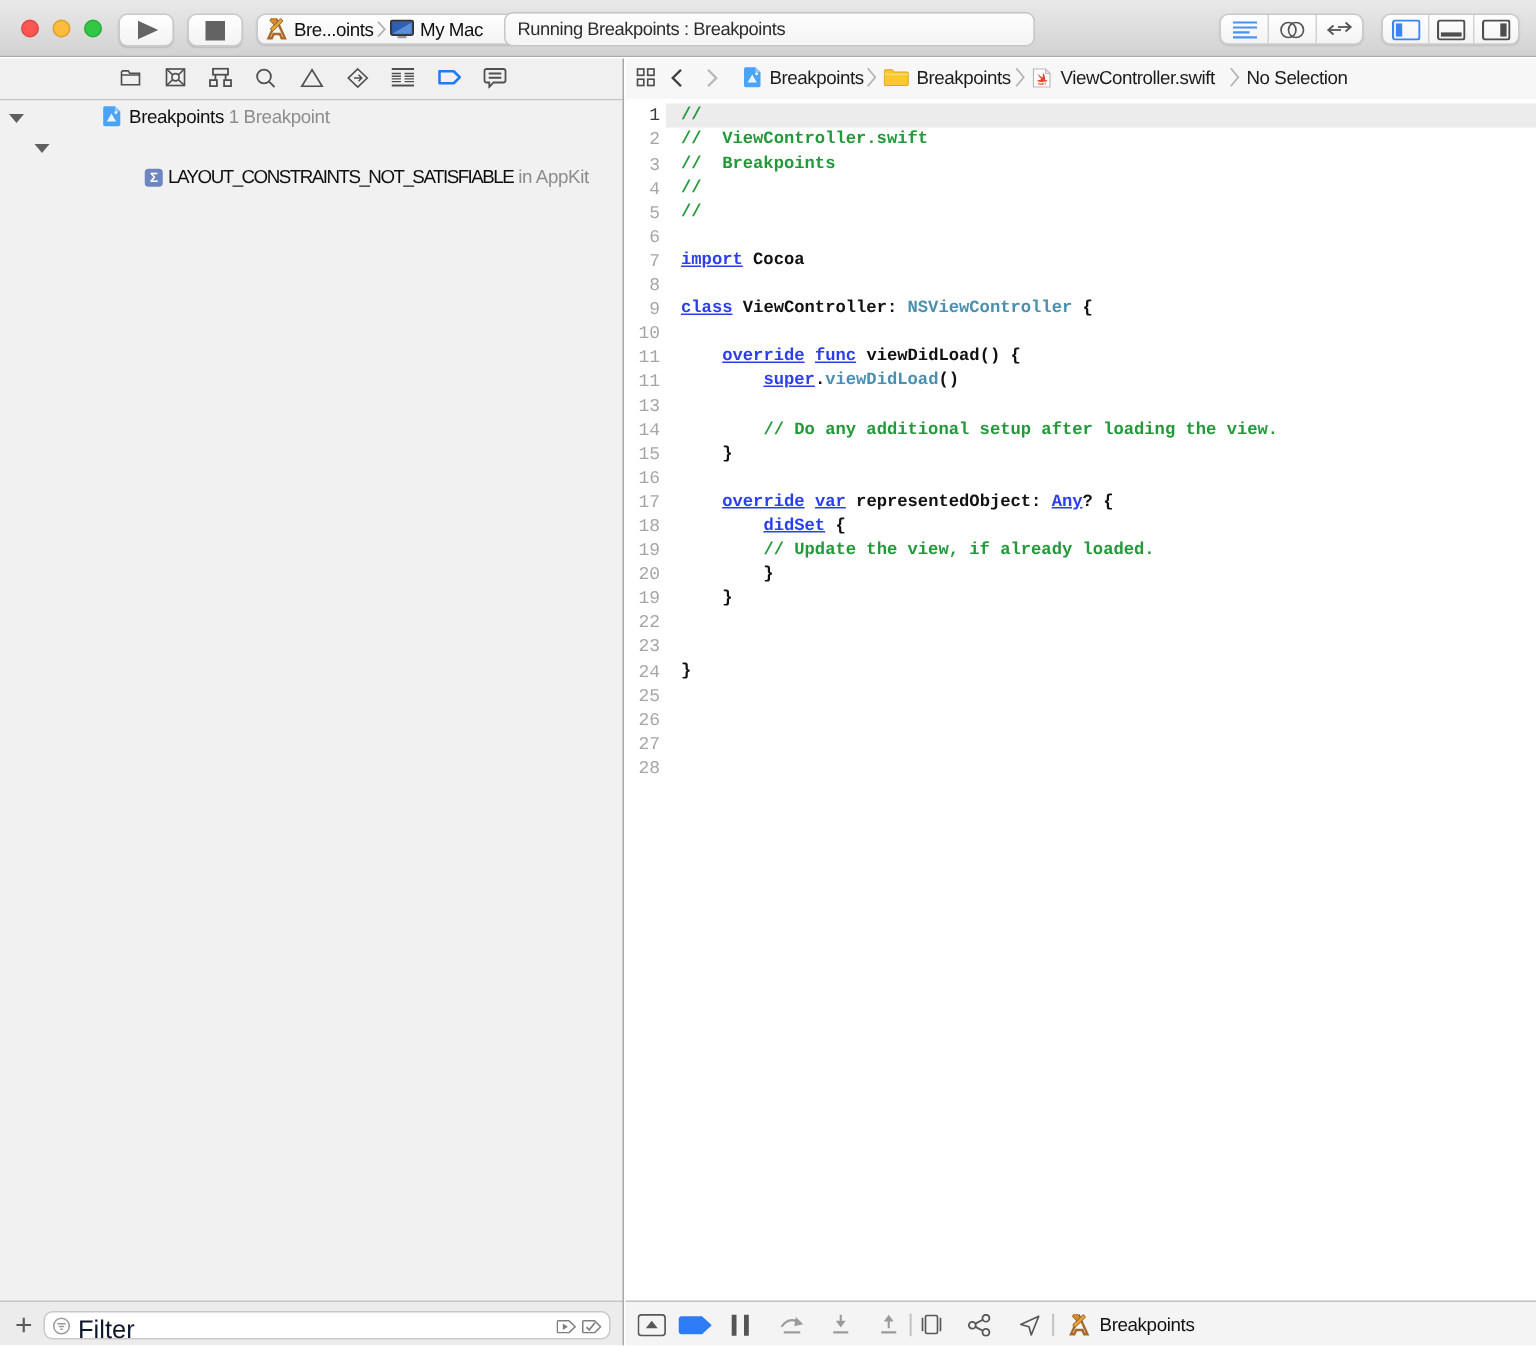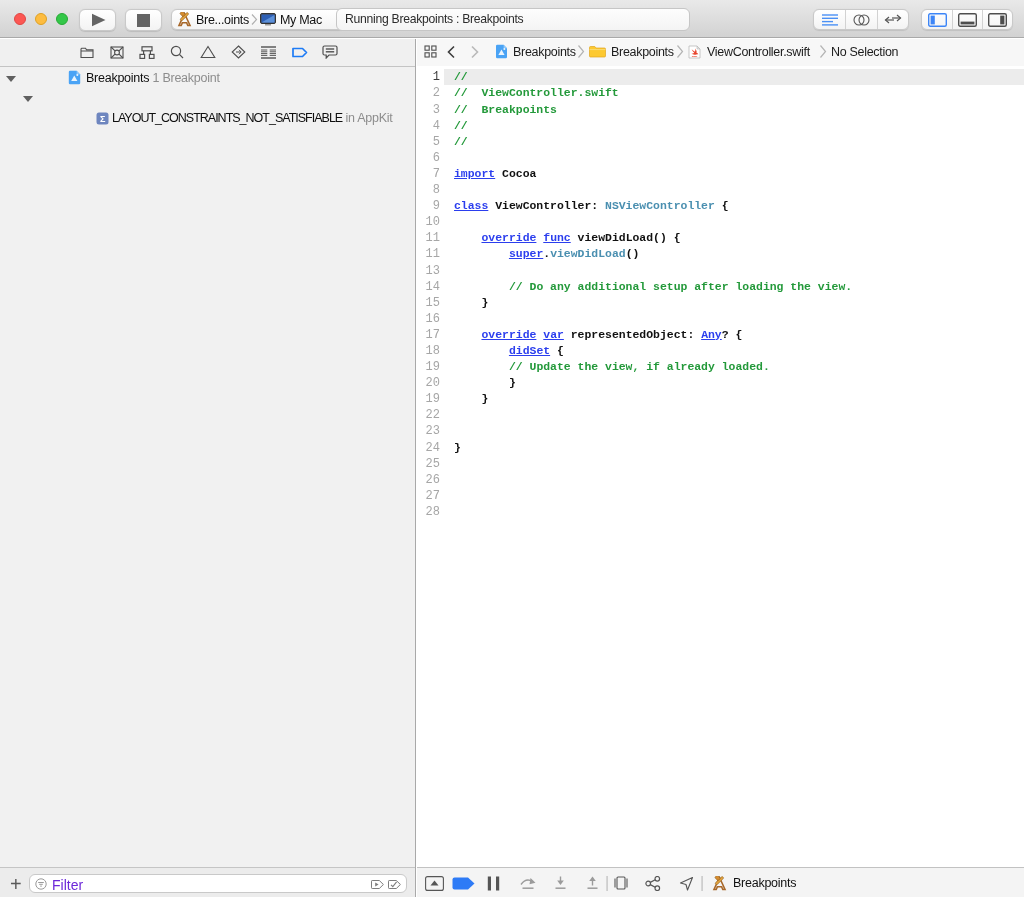--- a/index.html
+++ b/index.html
@@ -43,21 +43,21 @@
 
 #sidebar { position:absolute; left:0; top:67px; width:416px; height:800px; background:#f1f1f1; }
 .srow { position:absolute; left:0; width:416px; height:20px; font-size:12.5px; color:#0f0f0f; letter-spacing:-0.25px;margin-left:47px; }
 .srow .gray { color:#8d8d8d; }
 .tri { position:absolute; width:0; height:0; border-left:5px solid transparent; border-right:5px solid transparent; border-top:6.5px solid #606060; }
 .bpmark { position:absolute; width:24px; height:12.5px; }
 
 
 #filterbar { position:absolute; left:0; top:867px; width:416px; height:30px; background:#ececec; border-top:1px solid #c5c5c5; }
 #filterfield { position:absolute; left:29px; top:6px; width:378px; height:19px; background:#fff; border:1px solid #c9c9c9; border-radius:6px; }
-#filterfield .ph { position:absolute; left:22px; top:2px; font-size:14px; color:#6d28d9; }
+#filterfield .ph { position:absolute; left:22px; top:2px; font-size:17px; color:#0f172a; }
 
 
 #editor { position:absolute; left:417px; top:66px; width:607px; height:801px; background:#fff; }
 #line1hl { position:absolute; left:444px; top:69.4px; width:580px; height:16px; background:#ececec; }
 #gutter { position:absolute; left:417px; top:69.4px; width:23px; font-family:"Liberation Mono",monospace; font-size:12px; color:#a6a6a6; text-align:right; }
 #gutter div { height:16.1px; line-height:16.1px; }
 #gutter .cur { color:#3c3c3c; }
 #code { position:absolute; left:454px; top:69.4px; font-family:"Liberation Mono",monospace; font-size:11.45px; font-weight:700; color:#111; }
 #code div { height:16.1px; line-height:16.1px; white-space:pre; }
 .c { color:#23993a; } 

